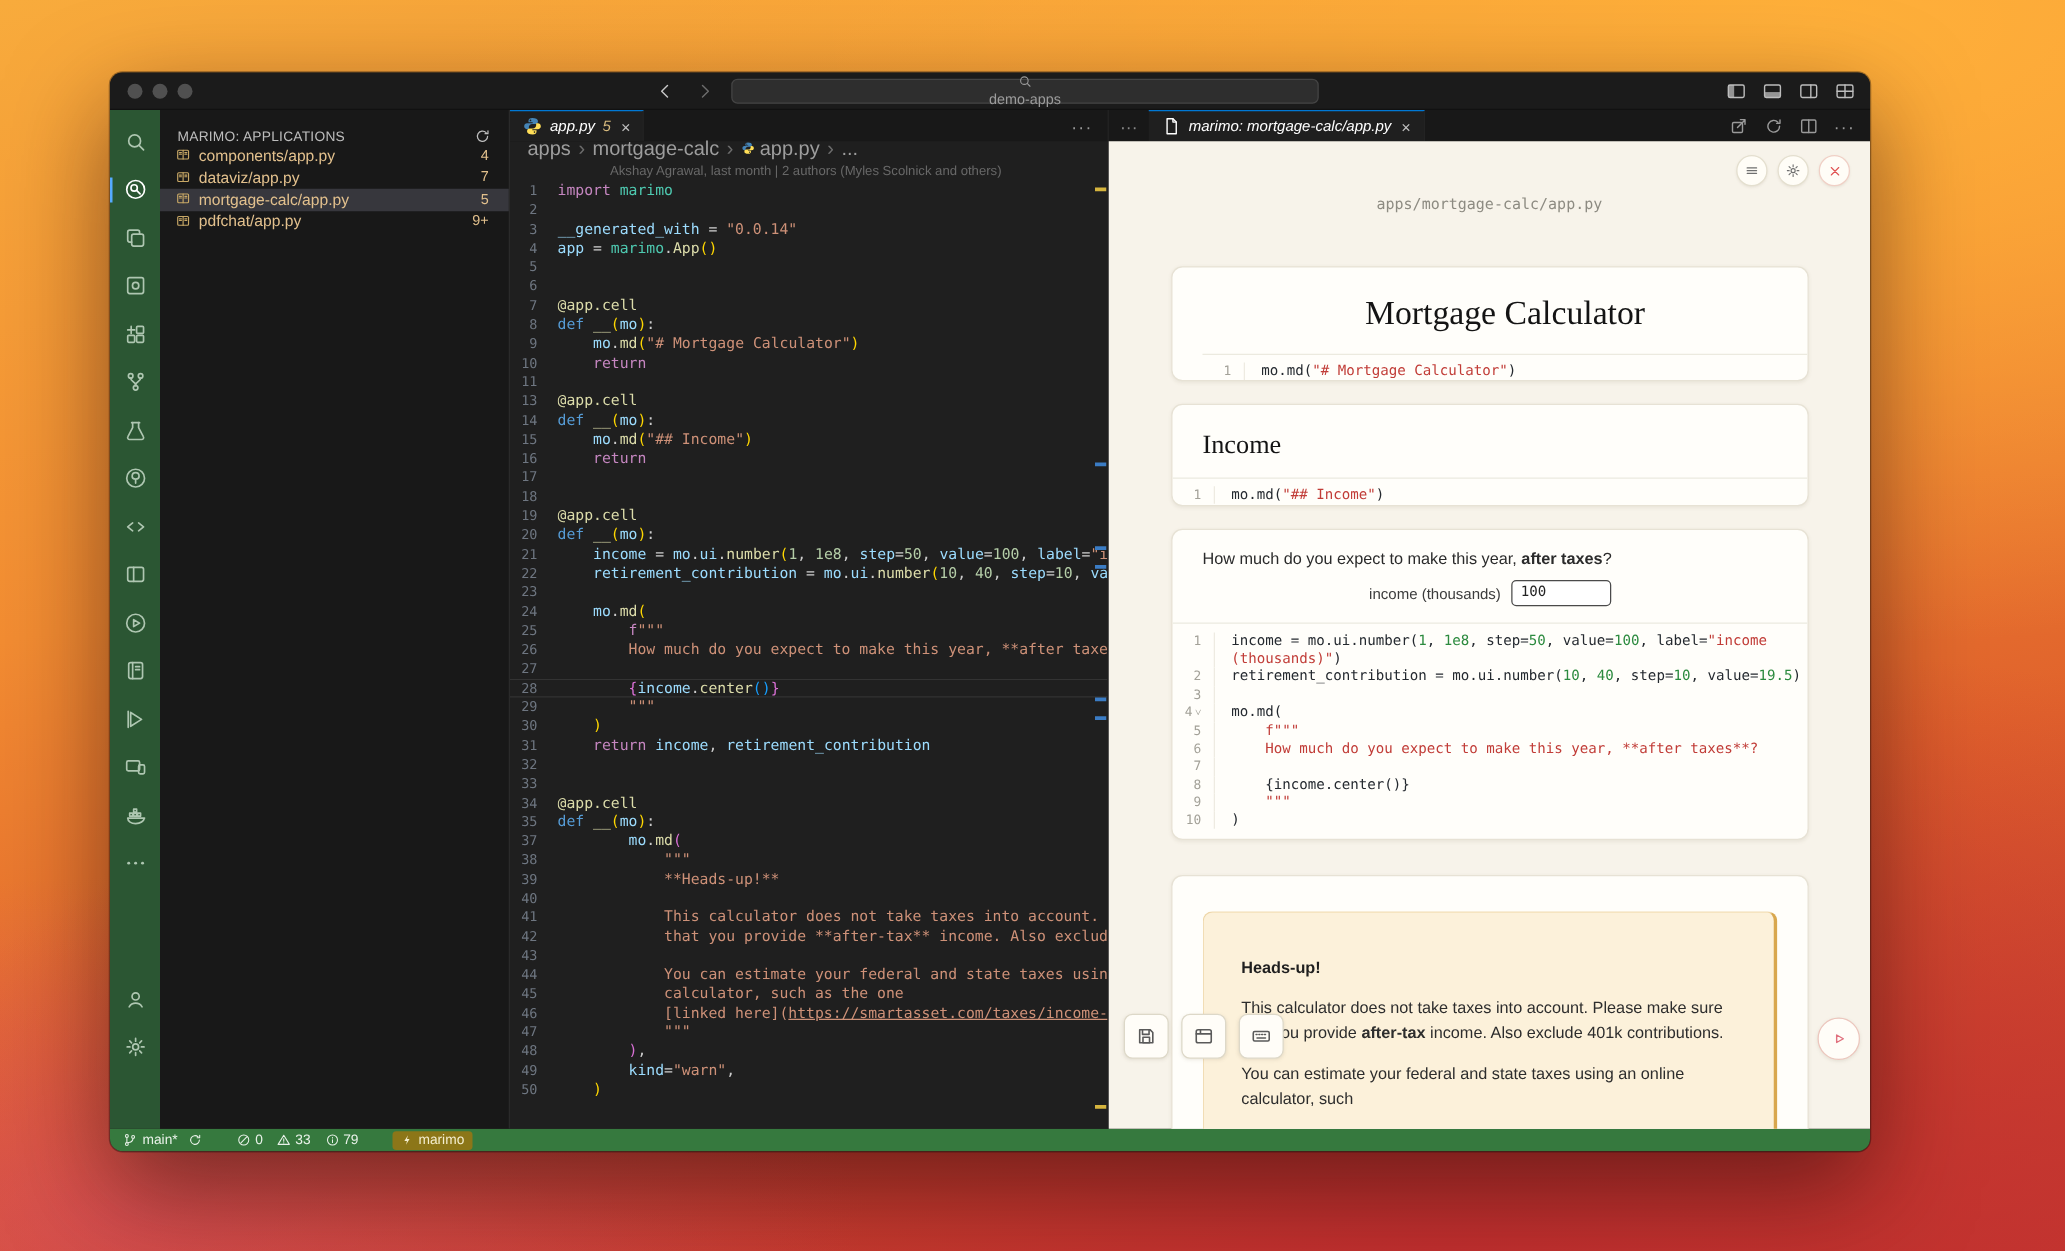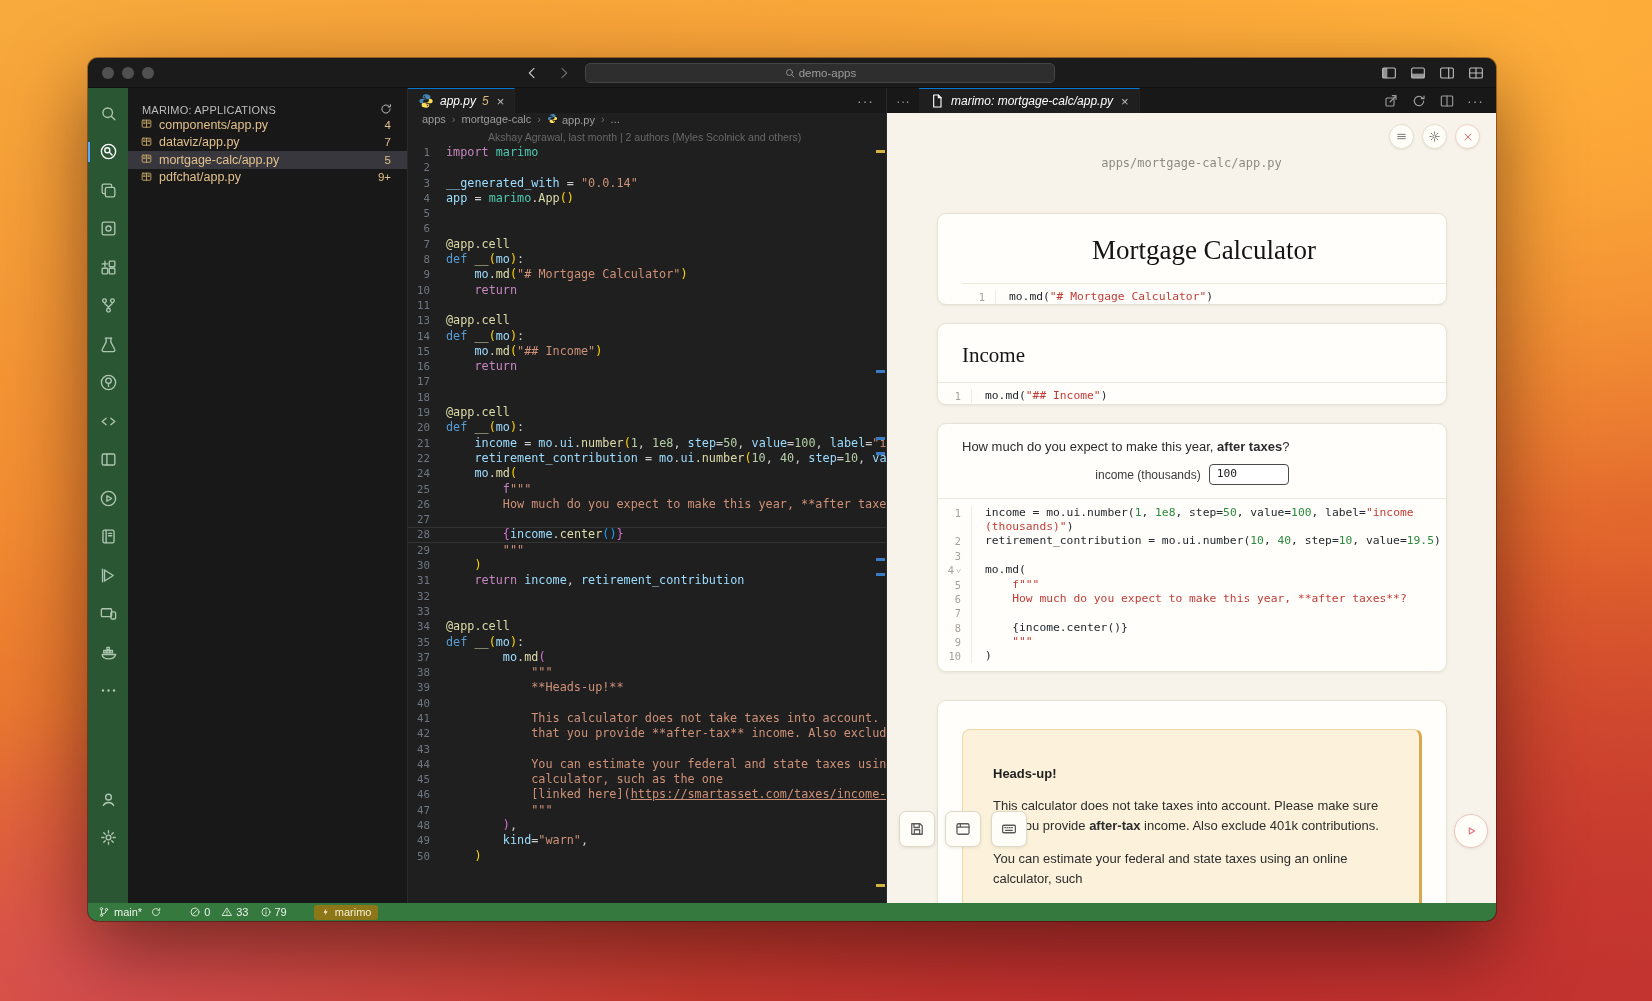--- a/index.html
+++ b/index.html
@@ -16,21 +16,21 @@
   .window{position:absolute;left:88px;top:58px;width:1408px;height:863px;border-radius:10px;
     overflow:hidden;background:#1f1f1f;box-shadow:0 30px 80px rgba(40,10,10,.55), 0 0 0 1px rgba(0,0,0,.35);}
   
   .titlebar{height:30px;background:#1b1b1b;border-bottom:1px solid #111;position:relative;display:flex;align-items:center;}
   .traffic{display:flex;gap:8px;margin-left:14px;}
   .traffic span{width:12px;height:12px;border-radius:50%;background:#505050;}
   .nav{position:absolute;left:436px;display:flex;gap:16px;color:#c8c8c8;}
   .nav .fwd{color:#6d6d6d;}
   .searchbox{position:absolute;left:calc(50% + 28px);transform:translateX(-50%);width:470px;height:20px;
     background:#2e2e2e;border:1px solid #454545;border-radius:5px;display:flex;align-items:center;justify-content:center;
-    gap:3px;color:#9c9c9c;font-size:11.5px;}
+    gap:3px;color:#9c9c9c;font-size:11.5px;flex-direction:column;}
   .tb-icons{position:absolute;right:12px;display:flex;gap:13px;color:#bdbdbd;}
   .icon{display:inline-flex;align-items:center;justify-content:center;}
   
   .main{display:flex;height:815px;}
   .activity{width:40px;background:#2b5633;display:flex;flex-direction:column;align-items:center;padding-top:6px;padding-bottom:46px;}
   .ab-item{width:40px;height:38.5px;display:flex;align-items:center;justify-content:center;color:#aec6b1;position:relative;cursor:pointer;}
   .ab-item.active{color:#ffffff;}
   .ab-item.active::before{content:"";position:absolute;left:0;top:9px;bottom:9px;width:2px;background:#55aaff;}
   .ab-bottom{margin-top:auto;}
   
@@ -47,21 +47,21 @@
   .editor2{flex:1;display:flex;flex-direction:column;background:#181818;border-left:1px solid #2a2a2a;}
   .tabbar{height:25px;background:#181818;display:flex;align-items:stretch;flex:none;}
   .tab{display:flex;align-items:center;gap:6px;padding:0 10px;background:#1f1f1f;border-top:1px solid #0078d4;
     border-right:1px solid #232323;font-size:12px;color:#fff;font-style:italic;cursor:pointer;}
   .tab .cnt{color:#d7ba7d;font-style:italic;}
   .tab .x{color:#c0c0c0;font-style:normal;font-size:13px;margin-left:2px;}
   .tab-sp{flex:1;}
   .tab-act{display:flex;align-items:center;gap:12px;color:#9a9a9a;padding-right:12px;}
   .dots3{letter-spacing:1px;color:#9a9a9a;font-size:14px;}
   .lead-dots{display:flex;align-items:center;color:#8a8a8a;padding:0 9px;font-size:14px;}
-  .breadcrumb{height:16px;display:flex;align-items:flex-start;gap:6px;padding-left:14px;color:#9d9d9d;font-size:11px;flex:none;}
+  .breadcrumb{height:16px;display:flex;align-items:flex-end;gap:6px;padding-left:14px;color:#9d9d9d;font-size:16px;flex:none;}
   .breadcrumb .sep{color:#6c6c6c;}
   .blame{height:16px;display:flex;align-items:center;padding-left:80px;color:#686868;font-size:10.5px;flex:none;white-space:nowrap;overflow:hidden;}
   .code{flex:1;overflow:hidden;font-family:"DejaVu Sans Mono",monospace;font-size:11.8px;position:relative;}
   .cl{display:flex;height:15.3px;line-height:15.3px;white-space:pre;}
   .cl .ln{width:38px;flex:none;text-align:right;padding-right:16px;color:#6e7681;font-size:10.8px;}
   .cl .ct{flex:1;overflow:hidden;}
   .cl.cur{box-shadow:inset 0 1px 0 rgba(255,255,255,.09), inset 0 -1px 0 rgba(255,255,255,.09);}
   .tk-k{color:#C586C0}.tk-d{color:#569cd6}.tk-f{color:#DCDCAA}.tk-v{color:#9CDCFE}.tk-s{color:#CE9178}
   .tk-n{color:#B5CEA8}.tk-m{color:#4EC9B0}.tk-w{color:#cccccc}.tk-p1{color:#ffd700}.tk-p2{color:#da70d6}.tk-p3{color:#179fff}
   .tk-sq{text-decoration:underline wavy #d5b43e;text-decoration-thickness:1px;text-underline-offset:3px;}
@@ -394,20 +394,21 @@
           <div class="cl"><span class="ln">13</span><span class="ct"><span class="tk-f">@app.cell</span></span></div>
           <div class="cl"><span class="ln">14</span><span class="ct"><span class="tk-d">def </span><span class="tk-f">__</span><span class="tk-p1">(</span><span class="tk-v">mo</span><span class="tk-p1">)</span><span class="tk-w">:</span></span></div>
           <div class="cl"><span class="ln">15</span><span class="ct"><span class="tk-w">    </span><span class="tk-v">mo</span><span class="tk-w">.</span><span class="tk-f">md</span><span class="tk-p1">(</span><span class="tk-s">"## Income"</span><span class="tk-p1">)</span></span></div>
           <div class="cl"><span class="ln">16</span><span class="ct"><span class="tk-w">    </span><span class="tk-k">return</span></span></div>
           <div class="cl"><span class="ln">17</span><span class="ct"></span></div>
           <div class="cl"><span class="ln">18</span><span class="ct"></span></div>
           <div class="cl"><span class="ln">19</span><span class="ct"><span class="tk-f">@app.cell</span></span></div>
           <div class="cl"><span class="ln">20</span><span class="ct"><span class="tk-d">def </span><span class="tk-f">__</span><span class="tk-p1">(</span><span class="tk-v">mo</span><span class="tk-p1">)</span><span class="tk-w">:</span></span></div>
           <div class="cl"><span class="ln">21</span><span class="ct"><span class="tk-w">    </span><span class="tk-v">income</span><span class="tk-w"> = </span><span class="tk-v">mo</span><span class="tk-w">.</span><span class="tk-v">ui</span><span class="tk-w">.</span><span class="tk-f">number</span><span class="tk-p1">(</span><span class="tk-n">1</span><span class="tk-w">, </span><span class="tk-n">1e8</span><span class="tk-w">, </span><span class="tk-v">step</span><span class="tk-w">=</span><span class="tk-n">50</span><span class="tk-w">, </span><span class="tk-v">value</span><span class="tk-w">=</span><span class="tk-n">100</span><span class="tk-w">, </span><span class="tk-v">label</span><span class="tk-w">=</span><span class="tk-s">"income (thousands)"</span></span></div>
           <div class="cl"><span class="ln">22</span><span class="ct"><span class="tk-w">    </span><span class="tk-v">retirement_contribution</span><span class="tk-w"> = </span><span class="tk-v">mo</span><span class="tk-w">.</span><span class="tk-v">ui</span><span class="tk-w">.</span><span class="tk-f">number</span><span class="tk-p1">(</span><span class="tk-n">10</span><span class="tk-w">, </span><span class="tk-n">40</span><span class="tk-w">, </span><span class="tk-v">step</span><span class="tk-w">=</span><span class="tk-n">10</span><span class="tk-w">, </span><span class="tk-v">value</span></span></div>
+          <div class="cl"><span class="ln">23</span><span class="ct"></span></div>
           <div class="cl"><span class="ln">24</span><span class="ct"><span class="tk-w">    </span><span class="tk-v">mo</span><span class="tk-w">.</span><span class="tk-f">md</span><span class="tk-p1">(</span></span></div>
           <div class="cl"><span class="ln">25</span><span class="ct"><span class="tk-w">        </span><span class="tk-k">f</span><span class="tk-s">"""</span></span></div>
           <div class="cl"><span class="ln">26</span><span class="ct"><span class="tk-s">        How much do you expect to make this year, **after taxes**?</span></span></div>
           <div class="cl"><span class="ln">27</span><span class="ct"></span></div>
           <div class="cl cur"><span class="ln">28</span><span class="ct"><span class="tk-w">        </span><span class="tk-p2">{</span><span class="tk-v">income</span><span class="tk-w">.</span><span class="tk-f">center</span><span class="tk-p3">()</span><span class="tk-p2">}</span></span></div>
           <div class="cl"><span class="ln">29</span><span class="ct"><span class="tk-s">        """</span></span></div>
           <div class="cl"><span class="ln">30</span><span class="ct"><span class="tk-w">    </span><span class="tk-p1">)</span></span></div>
           <div class="cl"><span class="ln">31</span><span class="ct"><span class="tk-w">    </span><span class="tk-k">return </span><span class="tk-v">income</span><span class="tk-w">, </span><span class="tk-v">retirement_contribution</span></span></div>
           <div class="cl"><span class="ln">32</span><span class="ct"></span></div>
           <div class="cl"><span class="ln">33</span><span class="ct"></span></div>

